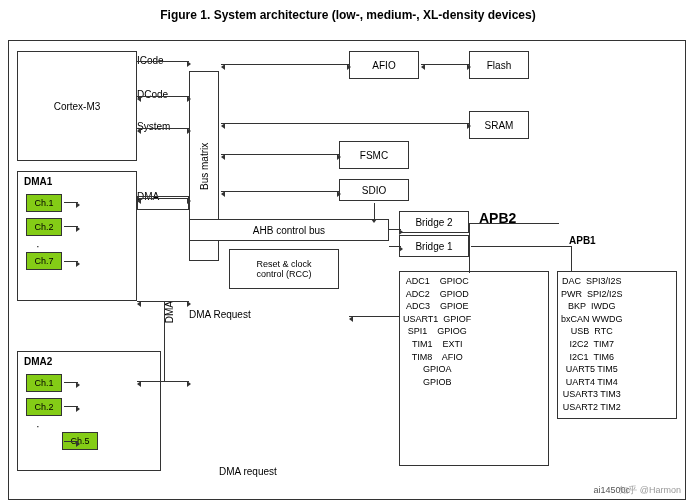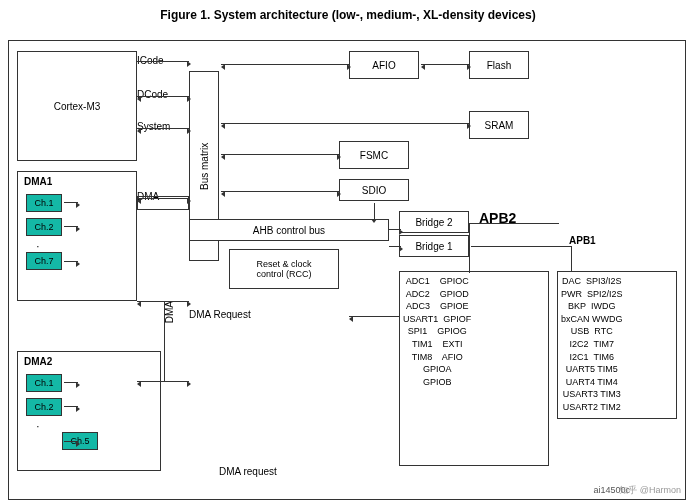--- a/index.html
+++ b/index.html
@@ -55,21 +55,21 @@
     
     .dma2-box {
       top: 310px; left: 8px;
       width: 144px; height: 120px;
     }
     
     .ch-box {
       position: absolute;
       border: 1px solid #333;
       width: 36px; height: 18px;
-      background: #14b8a6;
+      background: #84cc16;
       font-size: 9px;
       display: flex; align-items: center; justify-content: center;
     }
     
     .bus-matrix {
       top: 30px; left: 180px;
       width: 30px; height: 190px;
       writing-mode: vertical-rl;
       text-orientation: mixed;
       transform: rotate(180deg);

